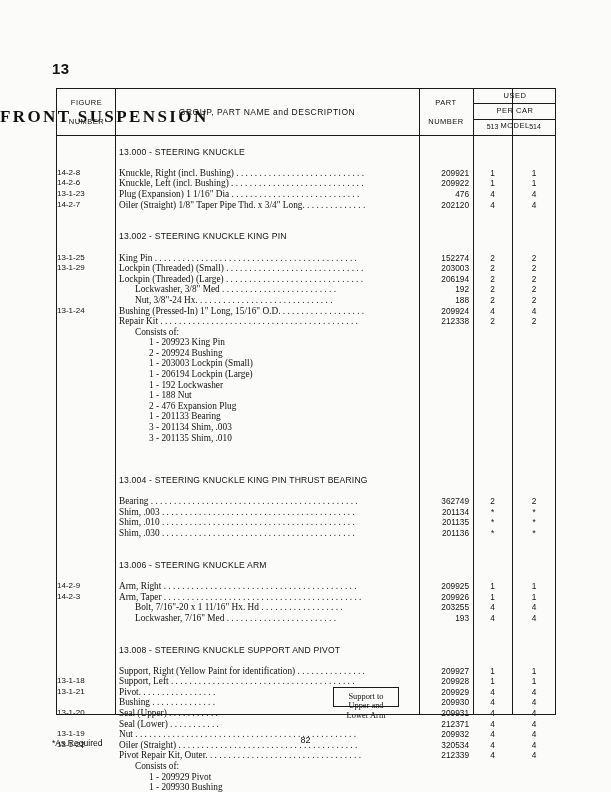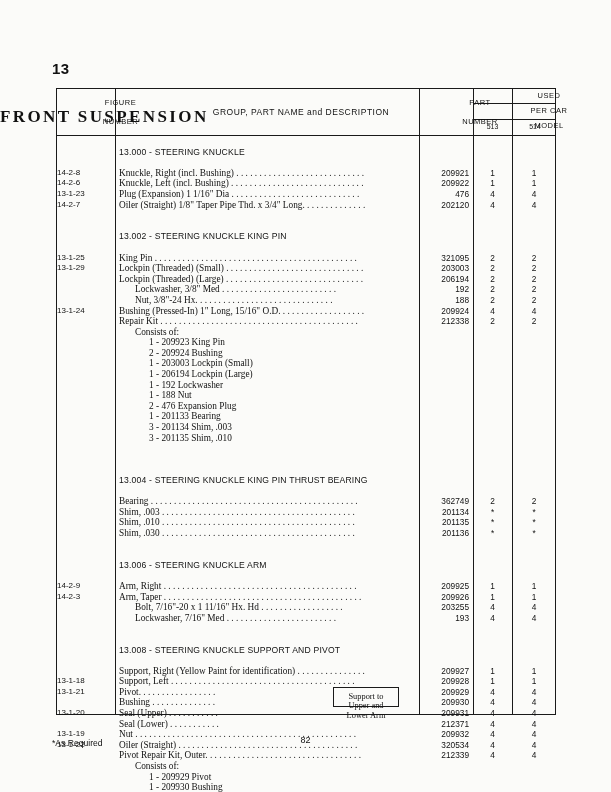--- a/index.html
+++ b/index.html
@@ -75,21 +75,20 @@
   .hdr-bottom { top: 46px; }
   .hdr-used-rule { top: 14px; left: 416px; right: 0; }
   .hdr-percar-rule { top: 30px; left: 416px; right: 0; }
 
   .hdr-text {
     position: absolute;
     font-family: "Liberation Sans", sans-serif;
     font-size: 7.5px;
     text-align: center;
     letter-spacing: 0.5px;
-    padding-left: 34px;
   }
   #hdr-figure { left: 1px; width: 57px; top: 9px; }
   #hdr-number { left: 1px; width: 57px; top: 28px; }
   #hdr-group { left: 58px; width: 304px; top: 18px; font-size: 8.5px; }
   #hdr-part { left: 362px; width: 54px; top: 9px; }
   #hdr-partnum { left: 362px; width: 54px; top: 28px; }
   #hdr-used { left: 416px; width: 84px; top: 2px; }
   #hdr-percar { left: 416px; width: 84px; top: 17px; }
   #hdr-model { left: 416px; width: 84px; top: 32px; }
   .hdr-sub {
@@ -268,21 +267,21 @@
         </div>
         <div class="row blank"></div>
         <div class="row blank"></div>
         <div class="row">
           <div class="desc section">13.002 - STEERING KNUCKLE KING PIN</div>
         </div>
         <div class="row blank"></div>
         <div class="row">
           <div class="fig">13-1-25</div>
           <div class="desc">King Pin . . . . . . . . . . . . . . . . . . . . . . . . . . . . . . . . . . . . . . . . . . . .</div>
-          <div class="pn">321095</div>
+          <div class="pn">152274</div>
           <div class="m513">2</div>
           <div class="m514">2</div>
         </div>
         <div class="row">
           <div class="fig">13-1-29</div>
           <div class="desc">Lockpin (Threaded) (Small) . . . . . . . . . . . . . . . . . . . . . . . . . . . . . .</div>
           <div class="pn">203003</div>
           <div class="m513">2</div>
           <div class="m514">2</div>
         </div>

